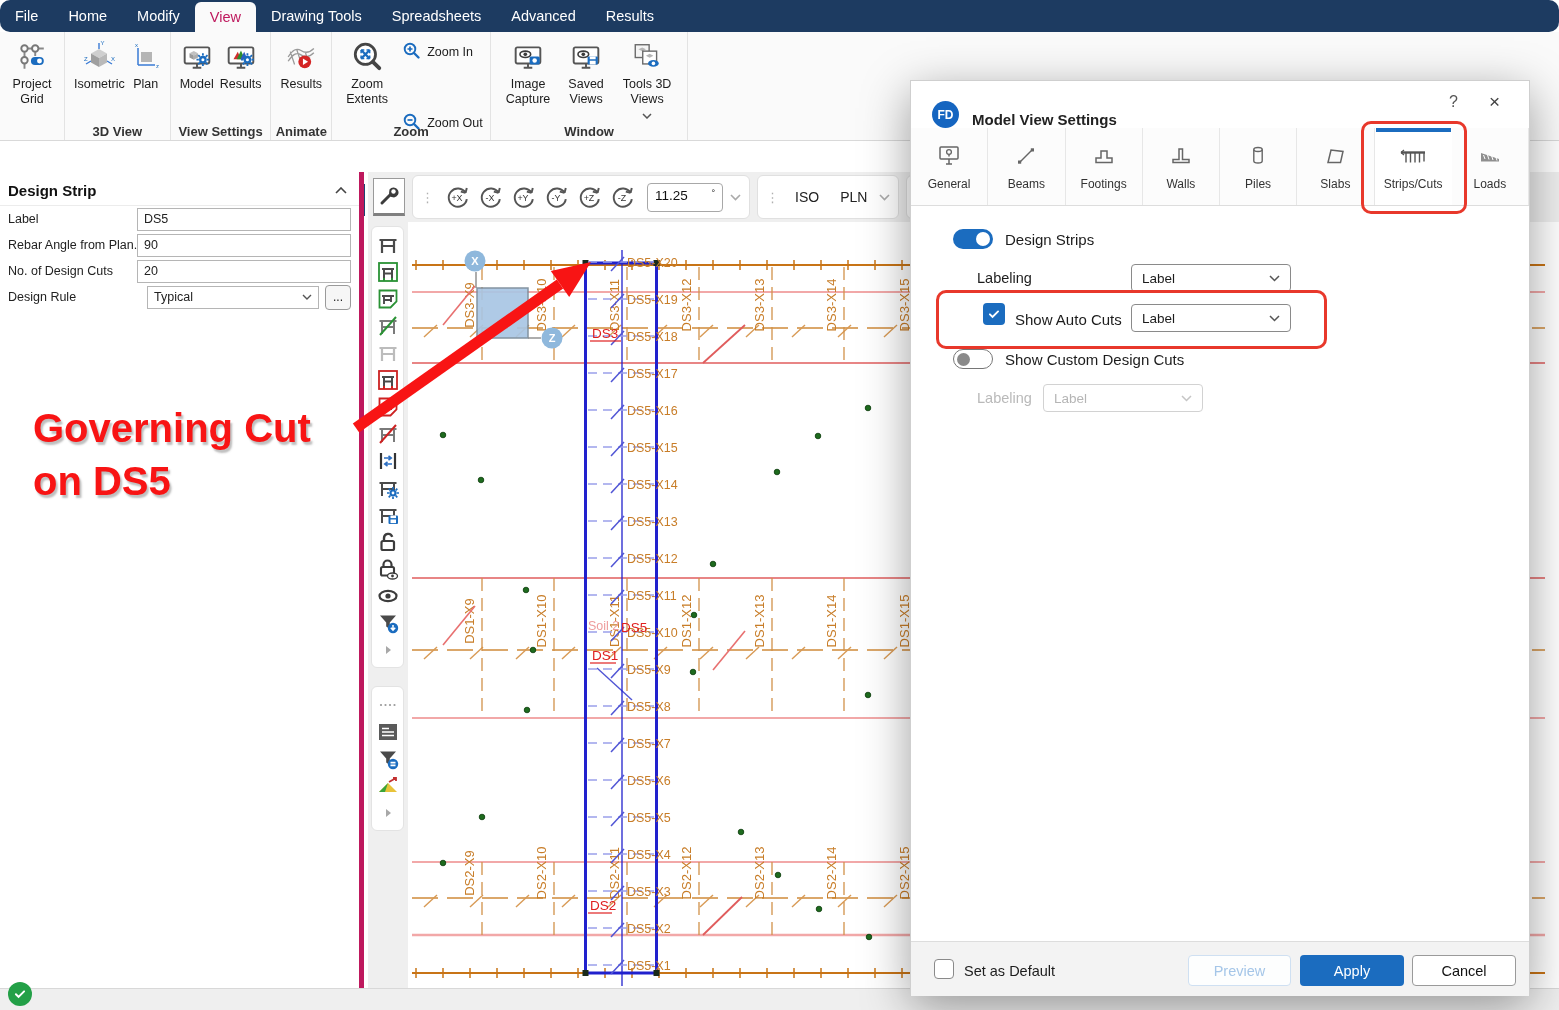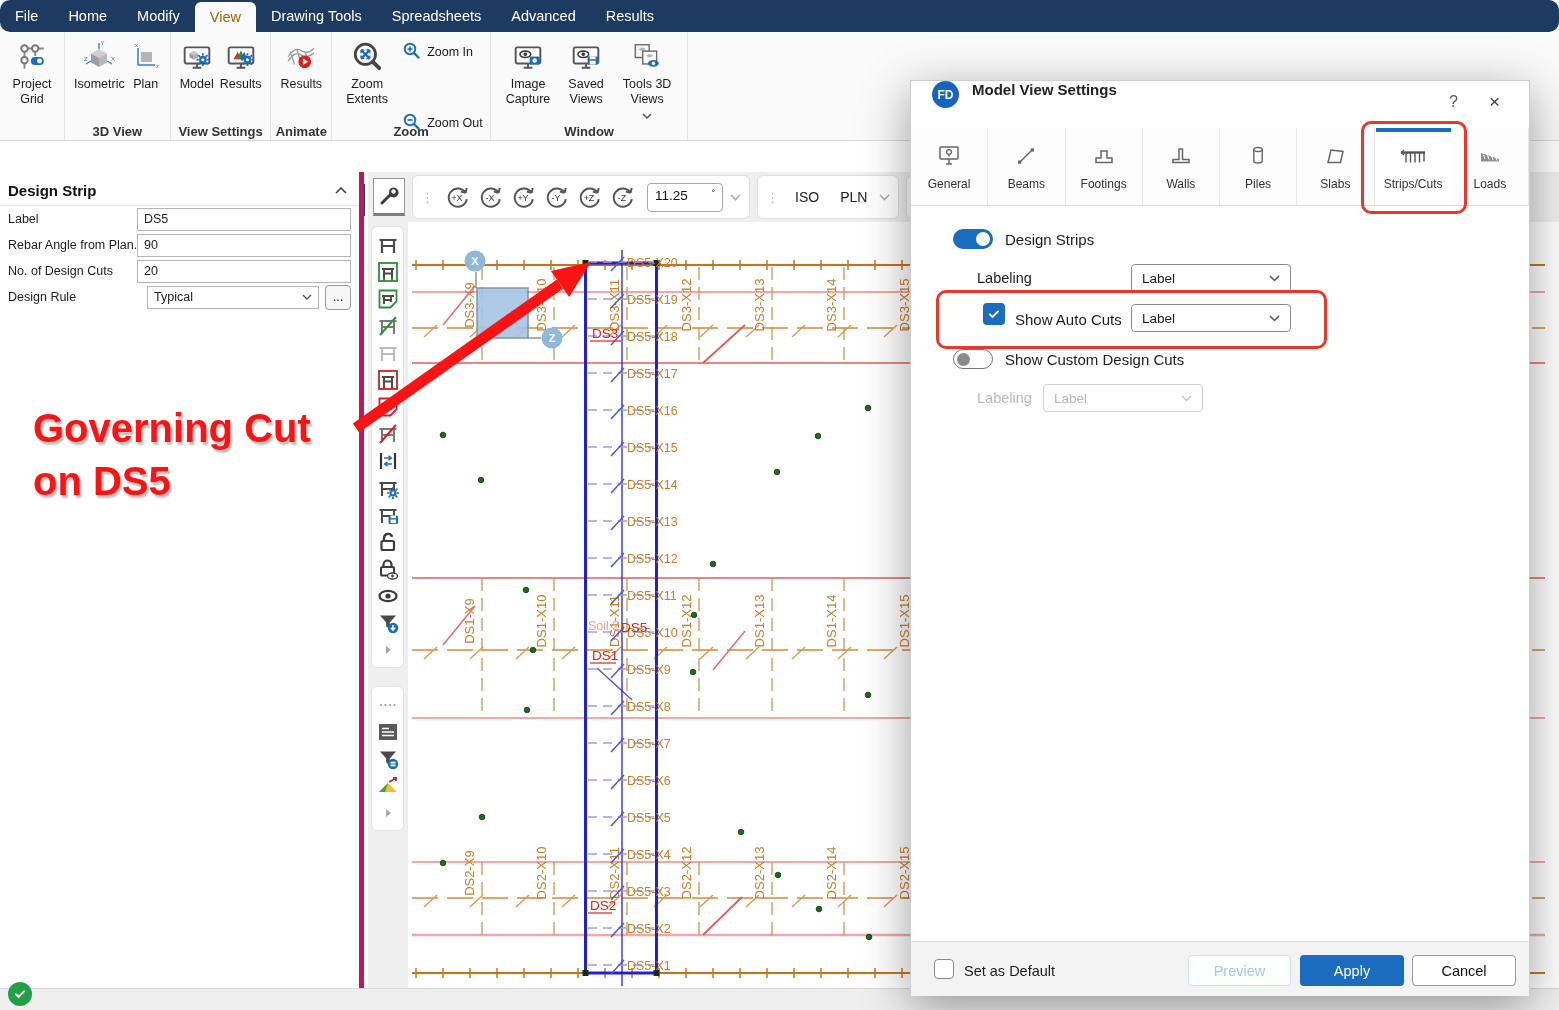--- a/index.html
+++ b/index.html
@@ -1,21 +1,21 @@
 <!DOCTYPE html>
 <html><head>
 <meta charset="utf-8">
 <style>
   html,body{margin:0;padding:0;}
   body{width:1559px;height:1010px;position:relative;overflow:hidden;background:#fff;
        font-family:"Liberation Sans",sans-serif;-webkit-font-smoothing:antialiased;}
   
   .tabbar{position:absolute;left:0;top:0;width:1559px;height:32px;background:#1d3b61;display:flex;color:#fff;z-index:3;border-radius:10px;}
   .rtab{padding:0 15px;display:flex;align-items:center;font-size:14.5px;}
-  .rtab.sel{background:#fafafa;color:#a16207;border-radius:6px 6px 0 0;margin-top:2px;padding-top:0;}
+  .rtab.sel{background:#fafafa;color:#be185d;border-radius:6px 6px 0 0;margin-top:2px;padding-top:0;}
   
   .ribbon{position:absolute;top:32px;left:0;width:1559px;height:108px;background:#fafafa;border-bottom:1px solid #d9d9d9;display:flex;z-index:2;}
   .rgroup{position:relative;border-right:1px solid #e3e3e3;padding:3px 6px 17px;display:flex;align-items:flex-start;}
   .rgroup-label{position:absolute;bottom:1px;left:0;right:0;text-align:center;font-size:13px;font-weight:700;color:#333;}
   .rbtn{display:flex;flex-direction:column;align-items:center;padding:2px 3px;font-size:12.5px;color:#1c1c1c;text-align:center;line-height:1.2;}
   .rbtn .ricon{height:40px;display:flex;align-items:center;justify-content:center;}
   .zoomsmalls{display:flex;flex-direction:column;justify-content:flex-start;margin-left:6px;margin-top:4px;gap:46px;}
   .zs{display:flex;align-items:center;gap:6px;font-size:12.5px;height:25px;color:#1c1c1c;}
   .caret-sm{margin-top:1px;}
   
@@ -50,21 +50,21 @@
   .canvas{position:absolute;left:408px;top:222px;width:1151px;height:766px;background:#fff;z-index:0;}
   #cad{position:absolute;left:0;top:0;width:1559px;height:1010px;z-index:6;pointer-events:none;}
   #cad text{font-family:"Liberation Sans",sans-serif;}
   
   .annotation{position:absolute;left:33px;top:402px;z-index:6;pointer-events:none;color:#f81414;font-size:40px;font-weight:700;line-height:53px;text-shadow:2px 3px 2px rgba(110,110,110,.45);}
   
   .statusbar{position:absolute;left:0;top:988px;width:1559px;height:22px;background:#efefef;border-top:1px solid #d8d8d8;z-index:4;}
   .okdot{position:absolute;left:8px;top:982px;width:24px;height:24px;border-radius:50%;background:#23a047;z-index:6;display:flex;align-items:center;justify-content:center;}
   
   .dialog{position:absolute;left:910px;top:80px;width:620px;height:915px;background:#fff;border:1px solid #cfcfcf;box-shadow:0 12px 45px rgba(0,0,0,.38);z-index:10;box-sizing:border-box;}
-  .dlg-head{position:absolute;left:0;top:0;width:100%;height:47px;display:flex;align-items:flex-start;}
+  .dlg-head{position:absolute;left:0;top:0;width:100%;height:47px;display:flex;align-items:flex-end;}
   .fdlogo{width:27px;height:27px;border-radius:50%;background:#1565c0;color:#fff;font-weight:700;font-size:12px;display:flex;align-items:center;justify-content:center;margin-left:21px;}
   .dlg-title{margin-left:13px;font-size:15px;font-weight:700;color:#222;}
   .dlg-help{position:absolute;left:538px;top:12px;font-size:16px;color:#555;}
   .dlg-close{position:absolute;left:578px;top:10px;font-size:19px;color:#444;}
   .dlg-tabs{position:absolute;left:0;top:47px;width:100%;height:78px;display:flex;border-bottom:1px solid #ddd;box-sizing:border-box;}
   .dtab{width:77.5px;display:flex;flex-direction:column;align-items:center;justify-content:center;gap:5px;font-size:12px;color:#333;border-right:1px solid #e7e7e7;background:#fcfcfc;box-sizing:border-box;position:relative;}
   .dtab.sel{background:#fff;border-right:none;}
   .dtab.sel .bluebar{position:absolute;left:1px;top:0;width:75px;height:4px;background:#1b6cbf;}
   .redbox{position:absolute;border:3px solid #e8382b;border-radius:10px;pointer-events:none;z-index:5;}
   #redbox-tab{left:450px;top:40px;width:100px;height:87px;}

